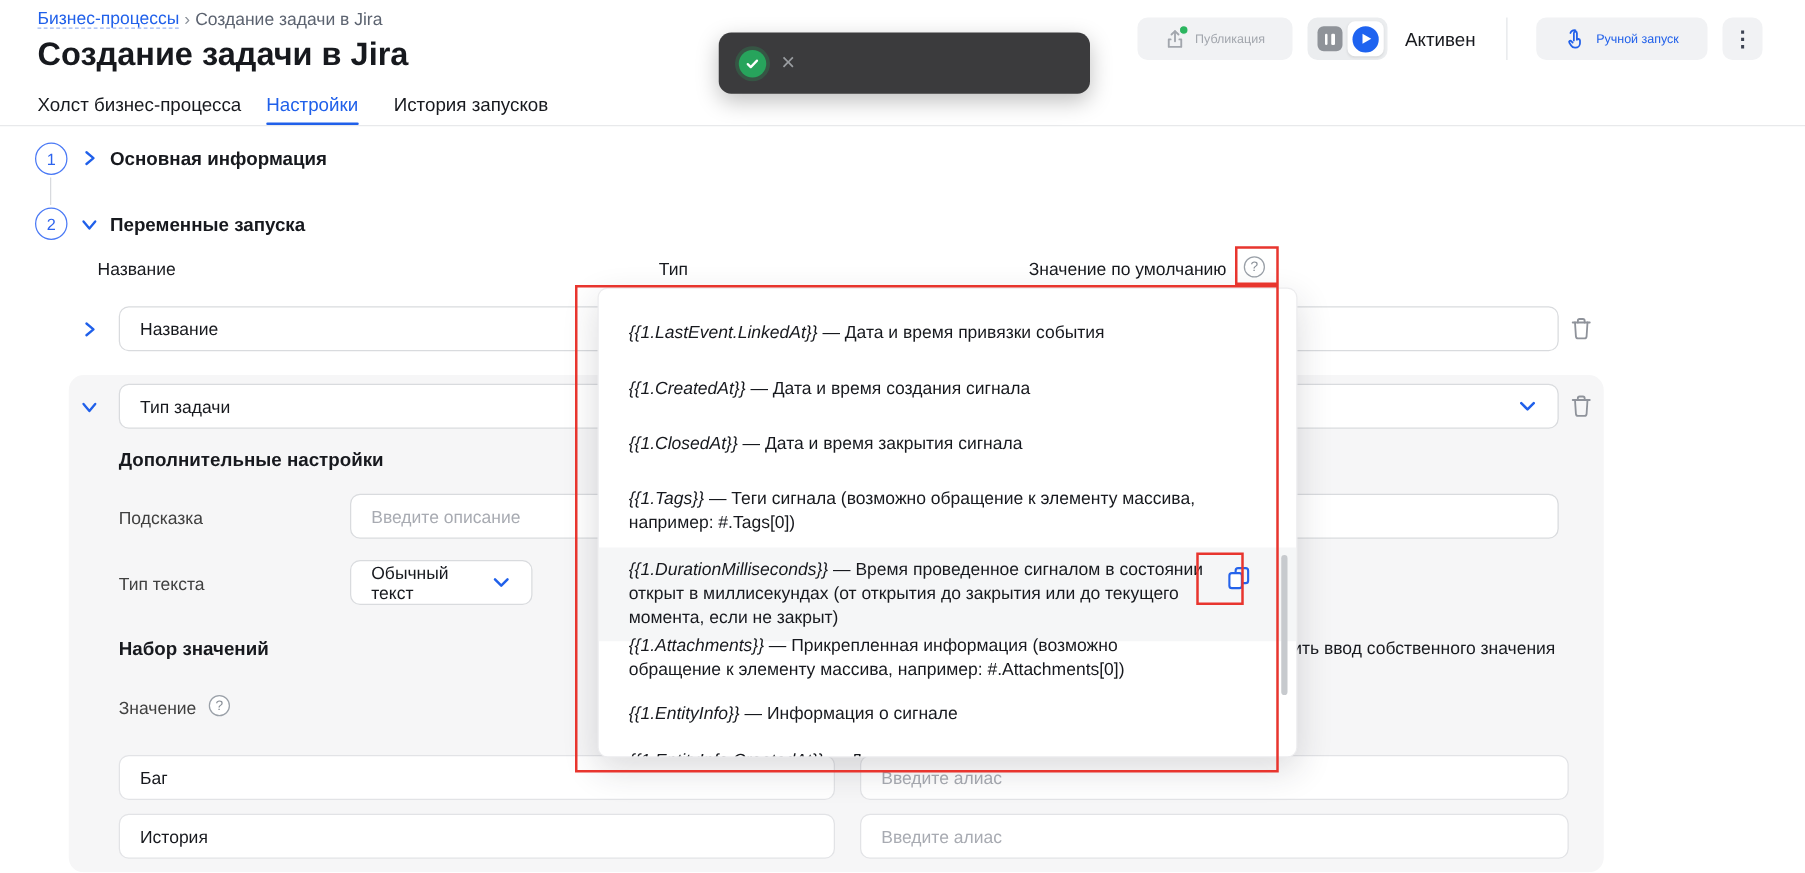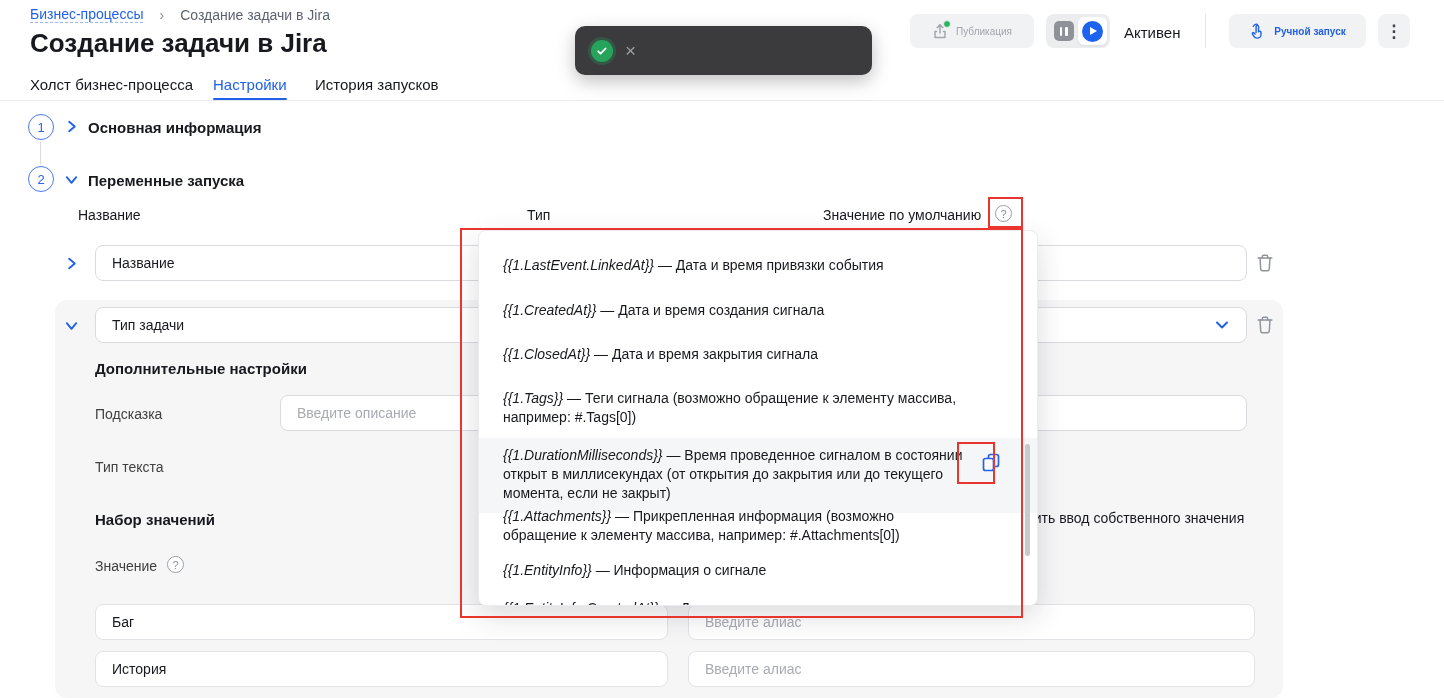--- a/index.html
+++ b/index.html
@@ -1,21 +1,21 @@
 <!DOCTYPE html>
 <html><head>
 <meta charset="utf-8">
 <style>
   * { margin:0; padding:0; box-sizing:border-box; }
   html,body { background:#ffffff; }
   body { font-family:"Liberation Sans", sans-serif; color:#1c1f24; }
   #app { position:relative; width:1444px; height:698px; background:#fff; overflow:hidden; }
 
   
-  .breadcrumb { position:absolute; left:30px; top:6px; font-size:14px; display:flex; gap:16px; align-items:center; }
+  .breadcrumb { position:absolute; left:30px; top:6px; font-size:14px; display:flex; gap:4px; align-items:center; }
   .crumb-link { color:#2060ea; border-bottom:1px dashed #9db7f3; cursor:pointer; }
   .crumb-sep { color:#8a9099; }
   .crumb-cur { color:#5c6370; }
   .page-title { position:absolute; left:30px; top:28px; font-size:26px; font-weight:700; color:#17191e; }
 
   .toast { position:absolute; left:575px; top:26px; width:297px; height:49px; background:#3b3b3d;
            border-radius:10px; display:flex; align-items:center; padding:0 16px; gap:12px;
            box-shadow:0 6px 18px rgba(0,0,0,.25); z-index:60; }
   .toast-check { width:22px; height:22px; border-radius:50%; background:#27a45c; box-shadow:0 0 0 3px rgba(39,164,92,.25);
                  display:flex; align-items:center; justify-content:center; flex:0 0 auto; }
@@ -32,21 +32,21 @@
   .toggle { position:absolute; left:1046px; top:14px; width:64px; height:34px; background:#ebedef;
             border-radius:8px; display:flex; align-items:center; padding:3px; cursor:pointer; }
   .tg-pause { width:29px; height:28px; display:flex; align-items:center; justify-content:center; }
   .tg-pause .sq { width:20px; height:20px; background:#8f9399; border-radius:5px; display:flex; align-items:center; justify-content:center; gap:3px; }
   .tg-pause .bar { width:2.5px; height:9px; background:#fff; border-radius:1px; }
   .tg-play { width:29px; height:28px; background:#fff; border-radius:6px; display:flex; align-items:center; justify-content:center; box-shadow:0 1px 2px rgba(0,0,0,.08); }
   .tg-play .circ { width:21px; height:21px; background:#1e63f0; border-radius:50%; display:flex; align-items:center; justify-content:center; }
   .tg-play .tri { width:0; height:0; border-left:7px solid #fff; border-top:4.5px solid transparent; border-bottom:4.5px solid transparent; margin-left:2px; }
   .status-lbl { position:absolute; left:1124px; top:24px; font-size:15px; color:#17191e; }
   .hdr-divider { position:absolute; left:1205px; top:14px; width:1px; height:34px; background:#e4e6e9; }
-  .btn-run { left:1229px; width:137px; color:#2060ea; font-weight:700; }
+  .btn-run { left:1229px; width:137px; color:#2060ea; font-weight:400; }
   .btn-kebab { left:1378px; width:32px; color:#3d4352; font-size:17px; font-weight:700; letter-spacing:0; }
 
   
   .tabs { position:absolute; left:0; top:74px; width:1444px; height:27px; border-bottom:1px solid #e8e9eb; }
   .tab { position:absolute; top:2px; font-size:15px; cursor:pointer; color:#17191e; }
   .tab-1 { left:30px; }
   .tab-2 { left:213px; color:#2060ea; }
   .tab-2::after { content:""; position:absolute; left:0; right:0; bottom:-7px; height:2px; background:#2060ea; border-radius:2px; }
   .tab-3 { left:315px; }
 
@@ -242,20 +242,26 @@
   </svg>
 
   <div class="sub-title sub-extra">Дополнительные настройки</div>
 
   <div class="lbl lbl-hint">Подсказка</div>
   <div class="fld hint-input">
     <span class="placeholder">Введите описание</span>
   </div>
 
   <div class="lbl lbl-texttype">Тип текста</div>
+  <div class="fld texttype-select">
+    <span>Обычный текст</span>
+    <svg class="sel-chev" viewBox="0 0 16 16">
+        <path d="M3 5.5l5 5 5-5" fill="none" stroke="#2060ea" stroke-width="2" stroke-linecap="round" stroke-linejoin="round"></path>
+      </svg>
+  </div>
 
   <div class="sub-title sub-set">Набор значений</div>
   <div class="allow-custom">Разрешить ввод собственного значения</div>
 
   <div class="lbl lbl-value">Значение</div>
   <div class="q-icon q-value">?</div>
 
   <div class="fld val-name vr1">
     <span>Баг</span>
   </div>

